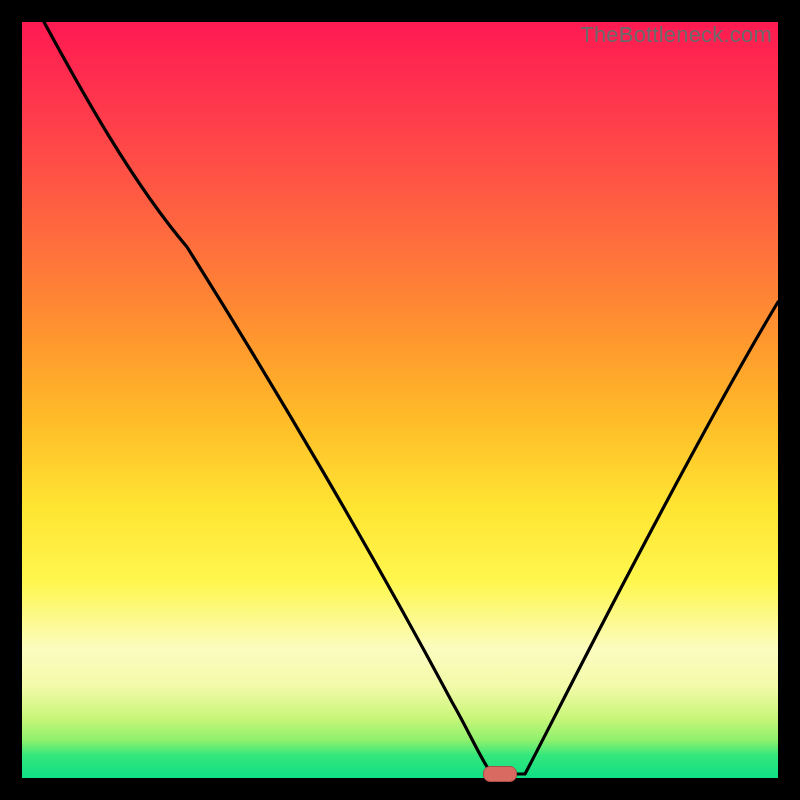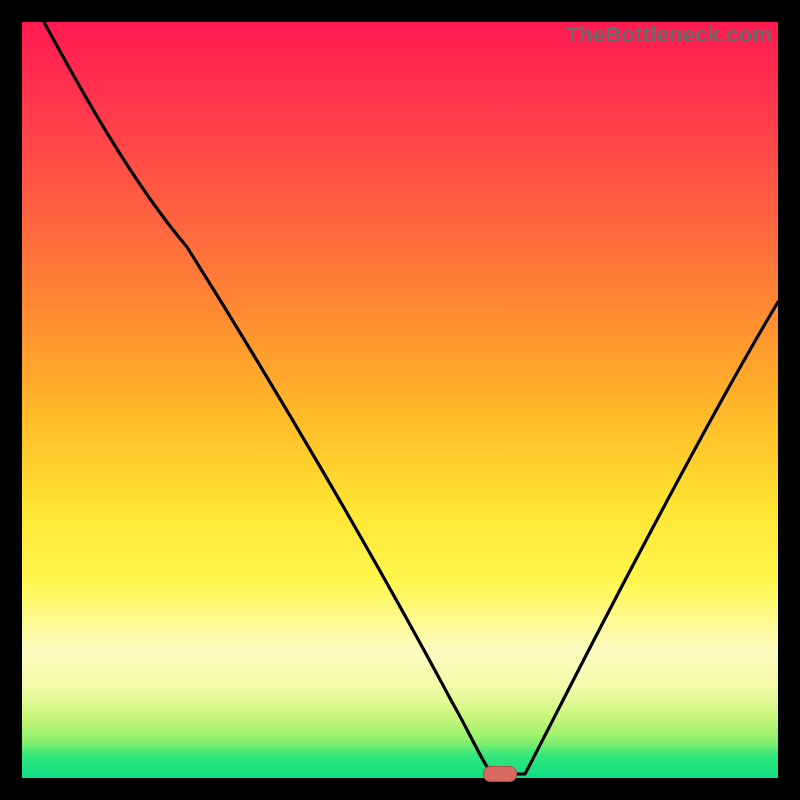--- a/index.html
+++ b/index.html
@@ -37,21 +37,21 @@
       #8ff06c 95%,
       #34e77c 97%,
       #0fdf85 100%
     );
   }
   .watermark {
     position: absolute;
     top: 0px;
     right: 6px;
     font-size: 22px;
-    font-weight: 700;
+    font-weight: 400;
     color: #6b6b6b;
     letter-spacing: 0.2px;
     user-select: none;
   }
   .curve {
     position: absolute;
     left: 0;
     top: 0;
     width: 756px;
     height: 756px;

